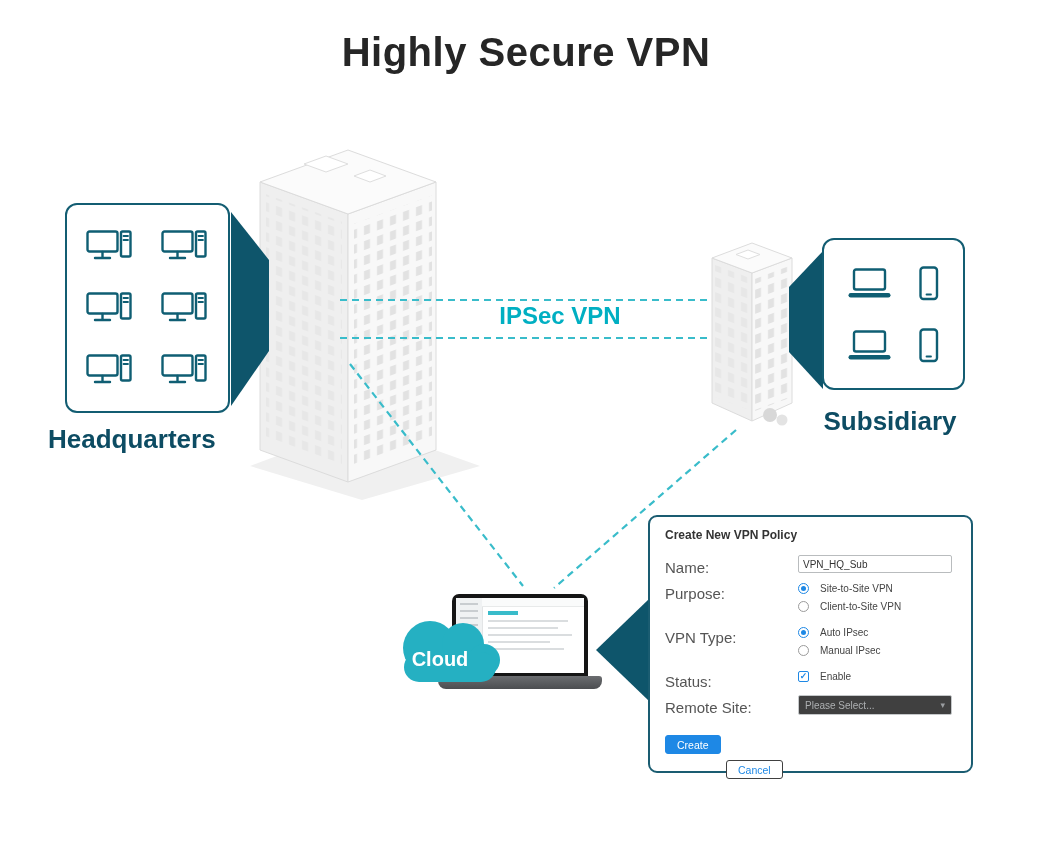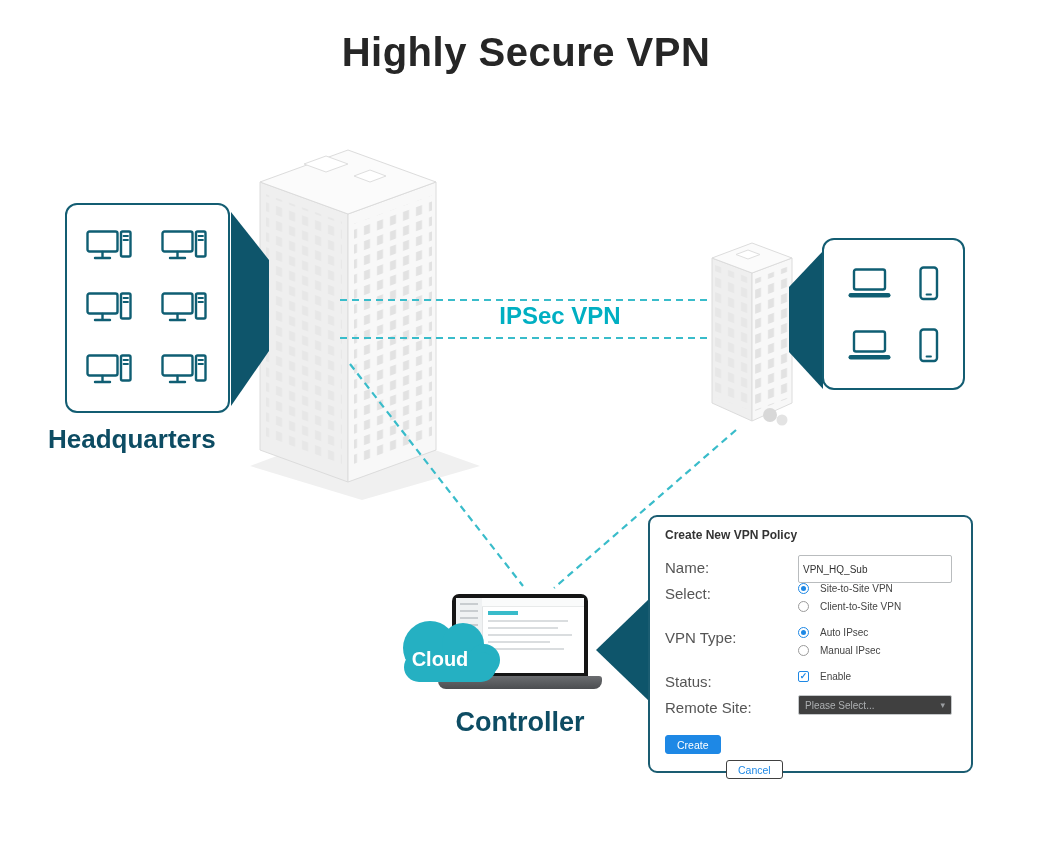--- a/index.html
+++ b/index.html
@@ -44,21 +44,21 @@
 
   .controller-label{left:430px;top:706px;width:180px;text-align:center;font-weight:700;
                     color:#0d4c63;font-size:27px;line-height:1.2;z-index:2;}
 
   
   .vpn-dialog{left:648px;top:515px;width:325px;height:258px;background:#fff;border:2px solid #1a5c71;
               border-radius:9px;z-index:3;box-sizing:border-box;}
   .vpn-dialog *{box-sizing:border-box;}
   .dlg-title{position:absolute;left:15px;top:11px;font-size:12px;font-weight:700;color:#333;}
   .dlg-label{position:absolute;left:15px;font-size:15px;color:#555;}
-  .dlg-input{position:absolute;left:148px;top:38px;width:154px;height:28px;border:1px solid #b9bcbe;
+  .dlg-input{position:absolute;left:148px;top:38px;width:154px;height:18px;border:1px solid #b9bcbe;
              border-radius:2px;font-size:10px;color:#333;padding:1px 4px;font-family:"Liberation Sans",sans-serif;}
   .opt-row{position:absolute;left:148px;display:flex;align-items:center;gap:11px;font-size:10px;color:#444;cursor:pointer;}
   .radio{width:11px;height:11px;border-radius:50%;border:1.5px solid #9b9b9b;background:#fff;flex:0 0 auto;position:relative;}
   .radio.sel{border-color:#1e88e5;}
   .radio.sel::after{content:"";position:absolute;inset:2px;border-radius:50%;background:#1e88e5;}
   .cb{width:11px;height:11px;border:1.5px solid #1e88e5;border-radius:2px;color:#1e88e5;font-size:9px;
       line-height:9px;text-align:center;font-weight:700;flex:0 0 auto;}
   .cb::after{content:"\2713";}
   .dlg-select{position:absolute;left:148px;top:178px;width:154px;height:20px;border:1px solid #c5c8ca;
               border-radius:2px;display:flex;align-items:center;justify-content:space-between;
@@ -186,20 +186,21 @@
     <svg width="20" height="35" viewBox="0 0 20 35">
         <use href="#pho"></use>
       </svg>
     <svg width="46" height="31" viewBox="0 0 46 31">
         <use href="#lap"></use>
       </svg>
     <svg width="20" height="35" viewBox="0 0 20 35">
         <use href="#pho"></use>
       </svg>
   </div>
+  <div class="abs zone-label sub-label">Subsidiary</div>
 
   <div class="abs ipsec-label">IPSec VPN</div>
 
   <div class="abs laptop-screen">
     <div class="laptop-display">
       <div class="mock-side">
           <i></i>
           <i></i>
           <i></i>
           <i></i>
@@ -222,30 +223,29 @@
         <circle cx="42" cy="36" r="27"></circle>
         <circle cx="75" cy="32" r="21"></circle>
         <circle cx="96" cy="48" r="16"></circle>
         <rect x="16" y="40" width="92" height="30" rx="15"></rect>
       </g>
     </svg>
     <span class="cloud-label">Cloud</span>
   </div>
 
   <div class="abs controller-label">
-    <div>Controller</div>
   </div>
 
   <div class="abs vpn-dialog">
     <div class="dlg-title">Create New VPN Policy</div>
 
     <div class="dlg-label" style="top:42px">Name:</div>
     <input class="dlg-input" type="text" value="VPN_HQ_Sub" style="">
 
-    <div class="dlg-label" style="top:68px">Select:</div>
+    <div class="dlg-label" style="top:68px">Purpose:</div>
     <div class="opt-row" style="top:66px">
       <span class="radio sel"></span>
       <span>Site-to-Site VPN</span>
     </div>
     <div class="opt-row" style="top:84px">
       <span class="radio"></span>
       <span>Client-to-Site VPN</span>
     </div>
 
     <div class="dlg-label" style="top:112px">VPN Type:</div>

